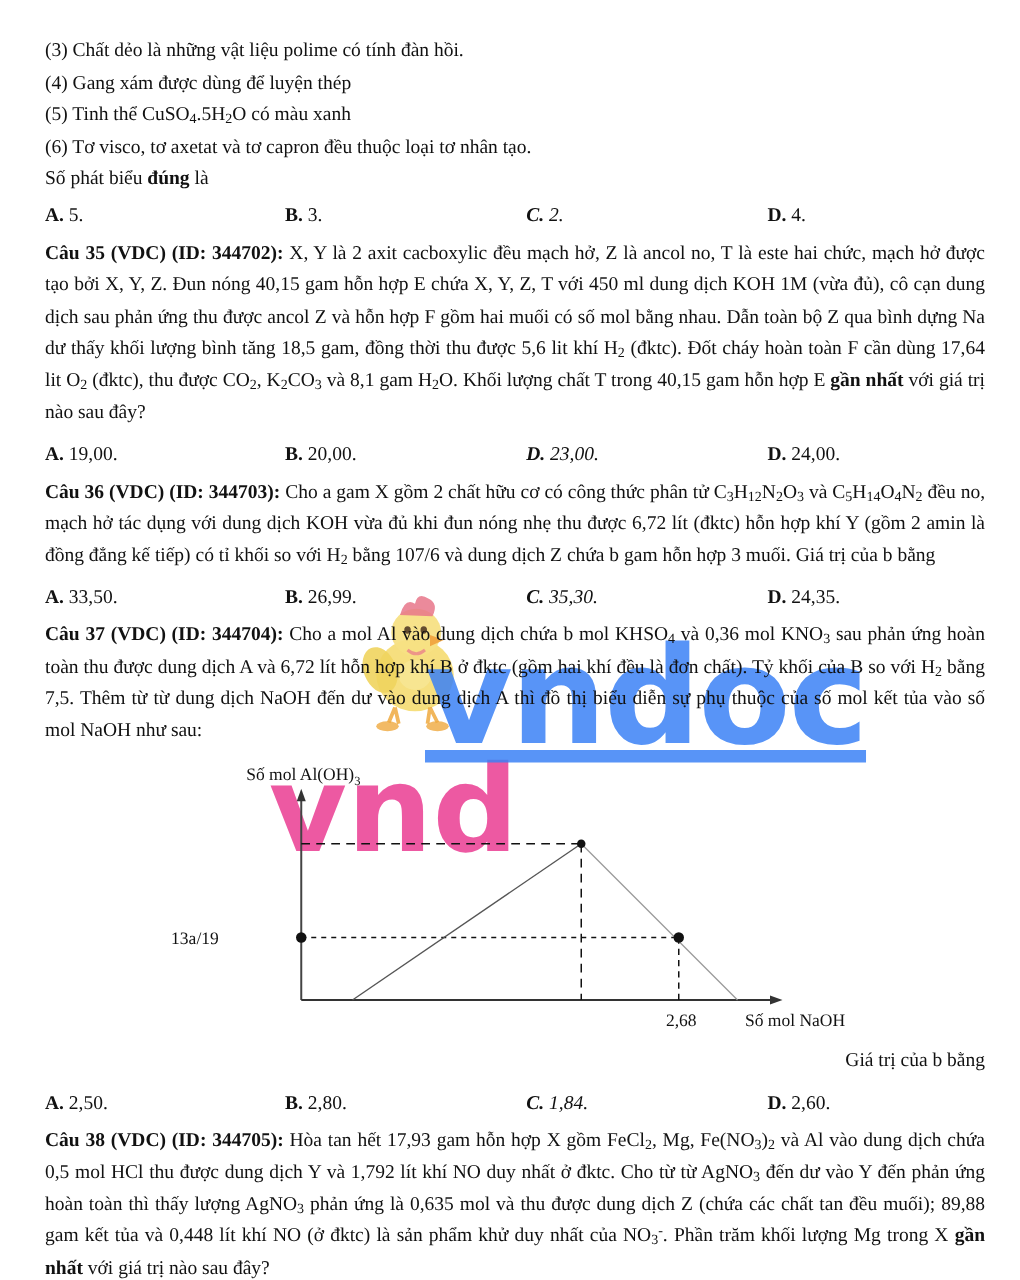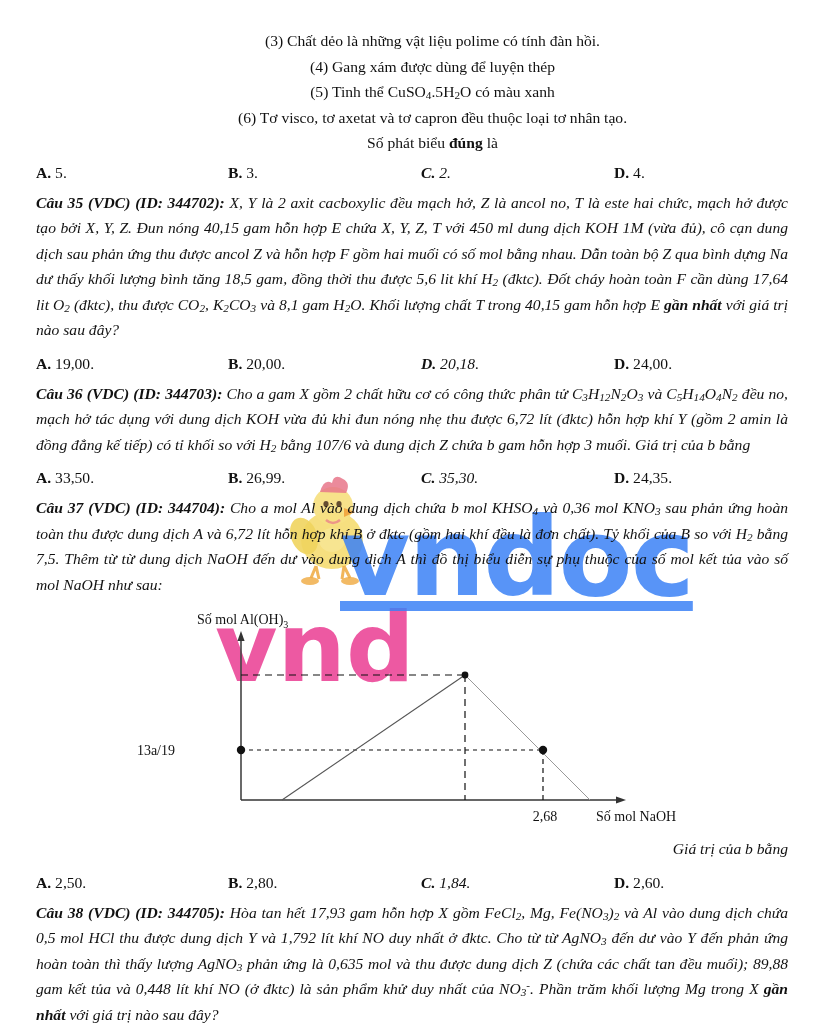--- a/index.html
+++ b/index.html
@@ -32,31 +32,29 @@
     margin: 0 0 0 0;
     font-size: 15.6px;
     line-height: 25.5px;
     text-align: justify;
     text-justify: inter-word;
     position: relative;
     z-index: 3;
   }
   p.stmt {
     line-height: 25.6px;
-    text-align: center;
-    margin-left: 41px;
+    text-align: left;
   }
   .para {
     margin: 0;
     font-size: 15.6px;
     line-height: 25.5px;
     text-align: justify;
     position: relative;
     z-index: 3;
-    font-style: italic;
   }
   .para.last-left { text-align: right; }
   b, .b { font-weight: bold; }
   sub {
     font-size: 0.72em;
     vertical-align: -0.22em;
     line-height: 0;
   }
   sup {
     font-size: 0.72em;
@@ -195,21 +193,21 @@
       <span class="opt opt-d"><span class="lbl">D.</span> <span>4.</span></span>
     </div>
     <div class="spacer-xs"></div>
 
     <p class="para"><b>Câu 35 (VDC) (ID: 344702):</b><span> X, Y là 2 axit cacboxylic đều mạch hở, Z là ancol no, T là este hai chức, mạch hở được tạo bởi X, Y, Z. Đun nóng 40,15 gam hỗn hợp E chứa X, Y, Z, T với 450 ml dung dịch KOH 1M (vừa đủ), cô cạn dung dịch sau phản ứng thu được ancol Z và hỗn hợp F gồm hai muối có số mol bằng nhau. Dẫn toàn bộ Z qua bình dựng Na dư thấy khối lượng bình tăng 18,5 gam, đồng thời thu được 5,6 lit khí H</span><sub>2</sub><span> (đktc). Đốt cháy hoàn toàn F cần dùng 17,64 lit O</span><sub>2</sub><span> (đktc), thu được CO</span><sub>2</sub><span>, K</span><sub>2</sub><span>CO</span><sub>3</sub><span> và 8,1 gam H</span><sub>2</sub><span>O. Khối lượng chất T trong 40,15 gam hỗn hợp E </span><b>gần nhất</b><span> với giá trị nào sau đây?</span></p>
 
     <div class="spacer-sm"></div>
     <div class="answers">
       <span class="opt opt-a"><span class="lbl">A.</span> <span>19,00.</span></span>
       <span class="opt opt-b"><span class="lbl">B.</span> <span>20,00.</span></span>
-      <span class="opt opt-c"><span class="lbl">D.</span> <span>20,18.</span></span>
+      <span class="opt opt-c"><span class="lbl">D.</span> <span>23,00.</span></span>
       <span class="opt opt-d"><span class="lbl">D.</span> <span>24,00.</span></span>
     </div>
     <div class="spacer-xs"></div>
 
     <p class="para"><b>Câu 36 (VDC) (ID: 344703):</b><span> Cho a gam X gồm 2 chất hữu cơ có công thức phân tử C</span><sub>3</sub><span>H</span><sub>12</sub><span>N</span><sub>2</sub><span>O</span><sub>3</sub><span> và C</span><sub>5</sub><span>H</span><sub>14</sub><span>O</span><sub>4</sub><span>N</span><sub>2</sub><span> đều no, mạch hở tác dụng với dung dịch KOH vừa đủ khi đun nóng nhẹ thu được 6,72 lít (đktc) hỗn hợp khí Y (gồm 2 amin là đồng đẳng kế tiếp) có tỉ khối so với H</span><sub>2</sub><span> bằng 107/6 và dung dịch Z chứa b gam hỗn hợp 3 muối. Giá trị của b bằng</span></p>
 
     <div class="spacer-sm"></div>
     <div class="answers">
       <span class="opt opt-a"><span class="lbl">A.</span> <span>33,50.</span></span>
       <span class="opt opt-b"><span class="lbl">B.</span> <span>26,99.</span></span>

